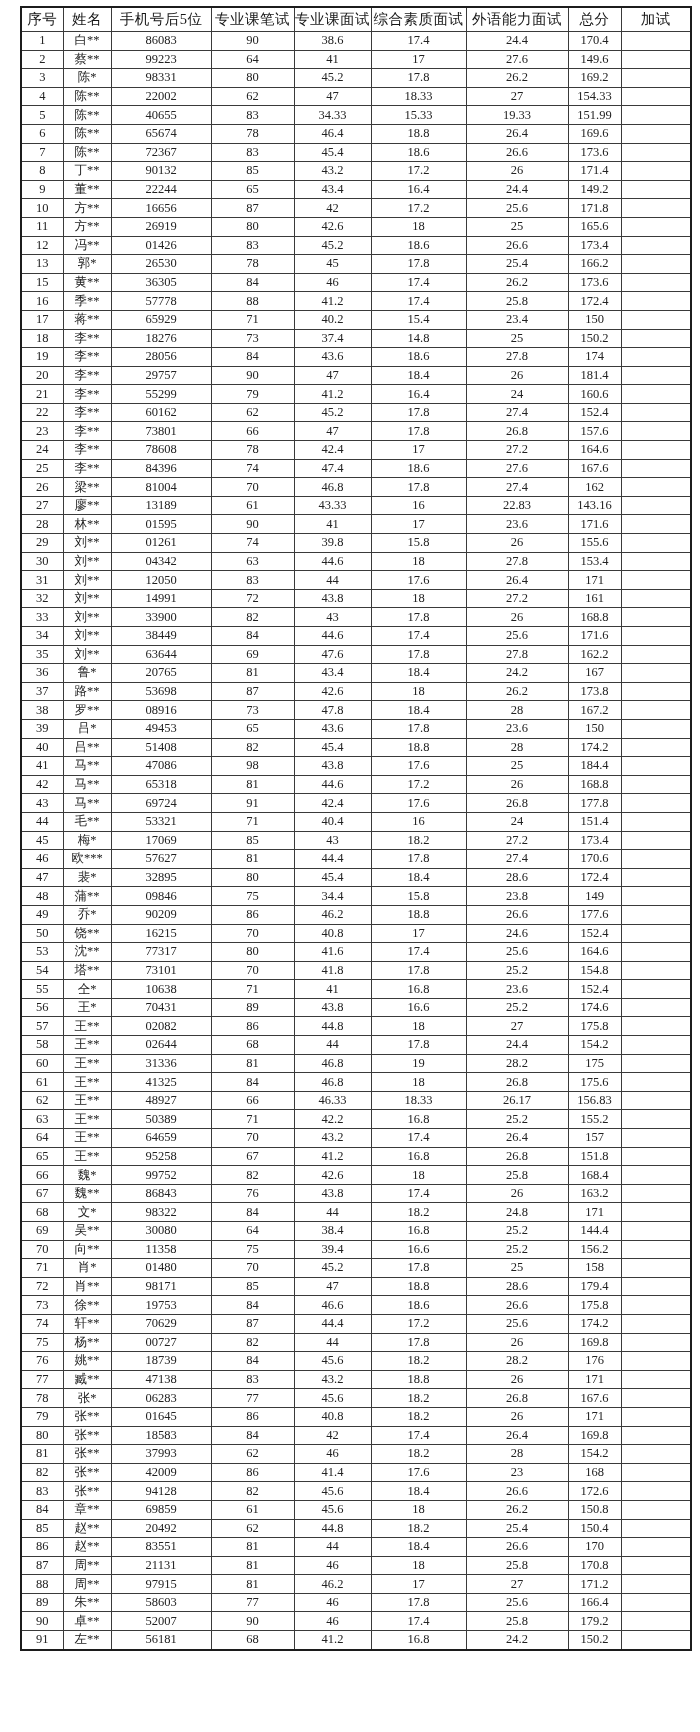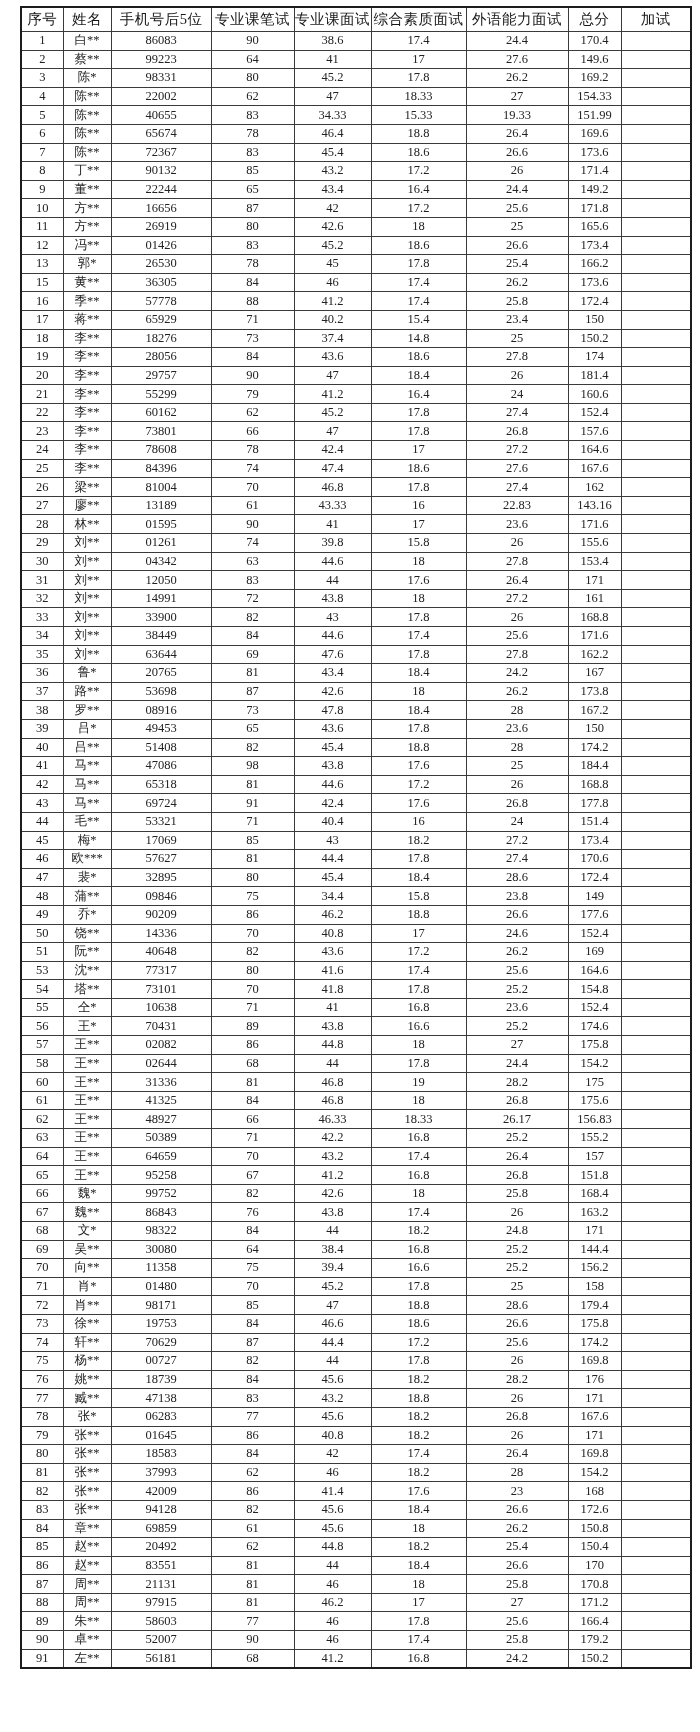--- a/index.html
+++ b/index.html
@@ -603,37 +603,26 @@
           <td>86</td>
           <td>46.2</td>
           <td>18.8</td>
           <td>26.6</td>
           <td>177.6</td>
           <td></td>
         </tr>
         <tr>
           <td>50</td>
           <td>饶**</td>
-          <td>14336</td>
+          <td>16215</td>
           <td>70</td>
           <td>40.8</td>
           <td>17</td>
           <td>24.6</td>
           <td>152.4</td>
-          <td></td>
-        </tr>
-        <tr>
-          <td>51</td>
-          <td>阮**</td>
-          <td>40648</td>
-          <td>82</td>
-          <td>43.6</td>
-          <td>17.2</td>
-          <td>26.2</td>
-          <td>169</td>
           <td></td>
         </tr>
         <tr>
           <td>53</td>
           <td>沈**</td>
           <td>77317</td>
           <td>80</td>
           <td>41.6</td>
           <td>17.4</td>
           <td>25.6</td>

